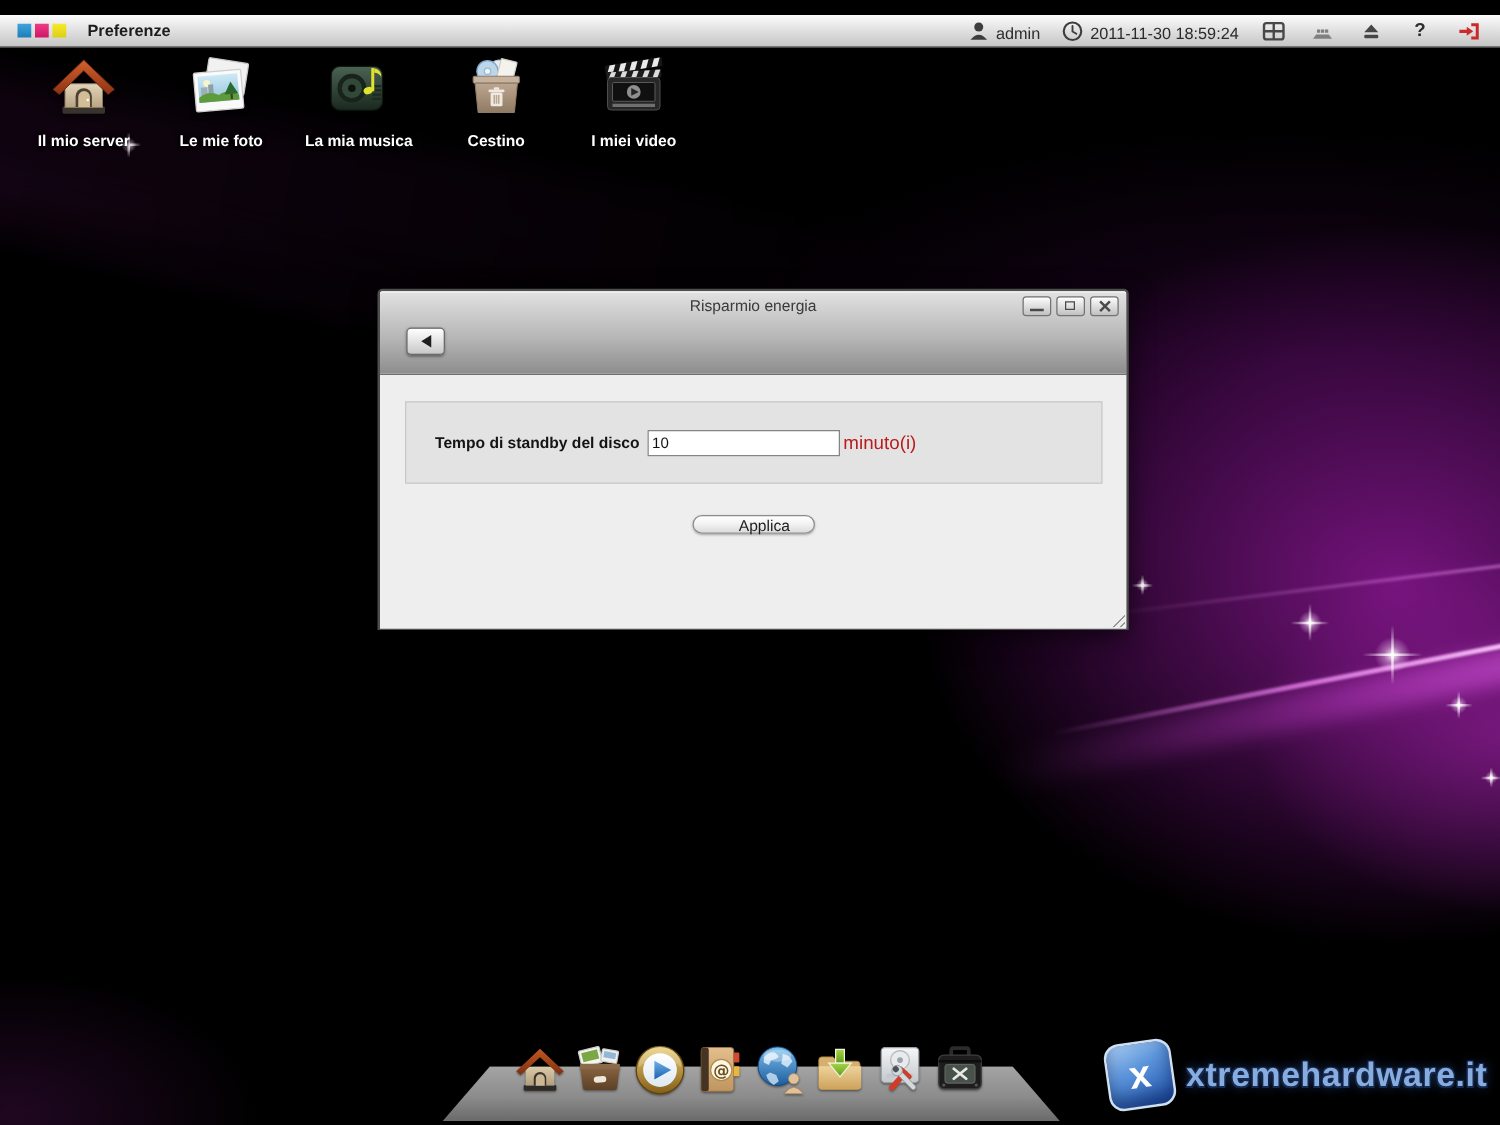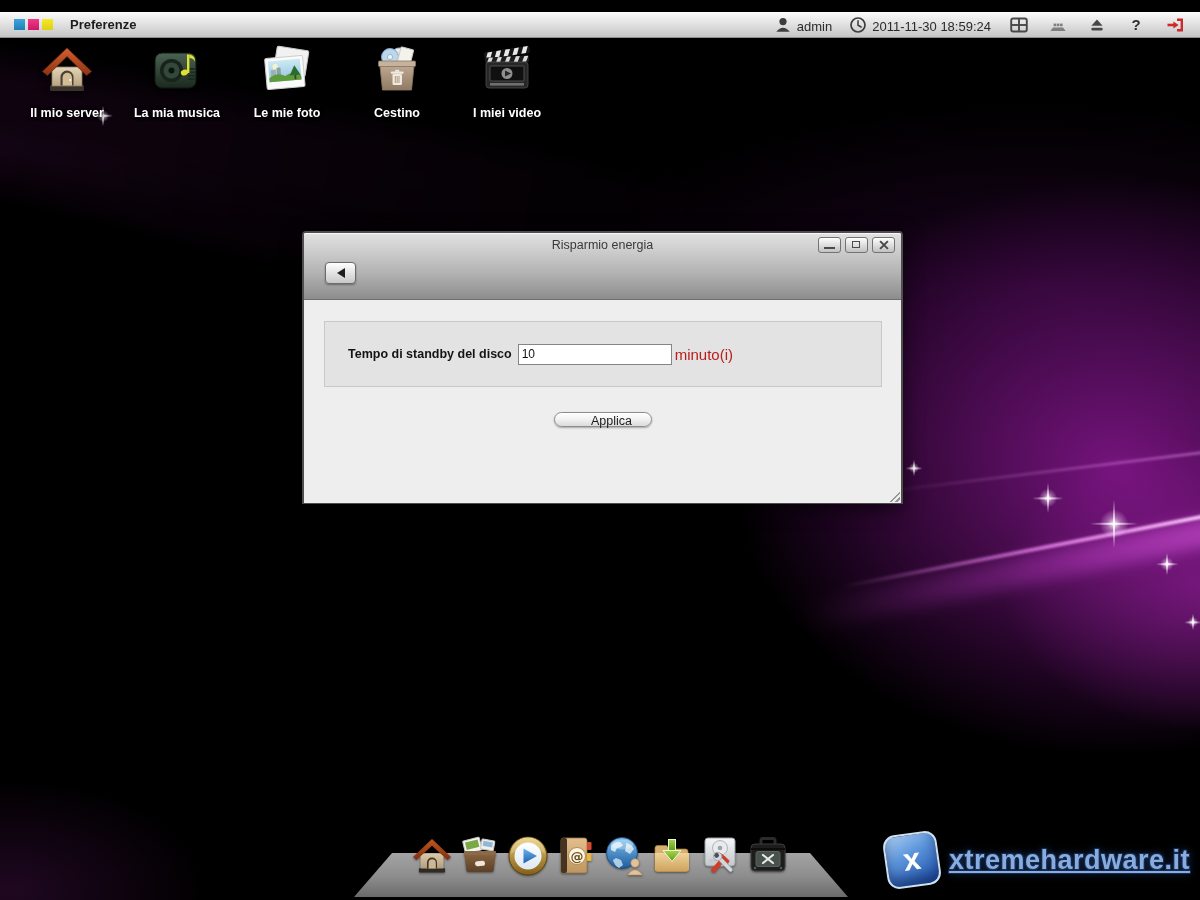--- a/index.html
+++ b/index.html
@@ -96,21 +96,21 @@
   .dock-item{width:44px;height:44px;cursor:pointer;background:none;border:none;padding:0;}
   .dock-item svg{width:44px;height:44px;filter:drop-shadow(0 1px 1px rgba(0,0,0,.45));}
 
   
   .watermark{position:absolute;right:10px;bottom:13px;z-index:35;display:flex;align-items:center;gap:10px;}
   .wm-badge{width:50px;height:50px;border-radius:12px;transform:rotate(-8deg);
             background:linear-gradient(155deg,#aacdf2 0%,#5d96dc 40%,#1b4da8 100%);
             border:2px solid #cfe0f2;box-shadow:0 2px 7px rgba(0,0,0,.65),inset 0 -8px 12px rgba(10,30,80,.5);
             display:flex;align-items:center;justify-content:center;color:#fff;font-size:31px;font-weight:bold;}
   .wm-text{font-size:27px;font-weight:bold;color:#87ace0;letter-spacing:.5px;
-           text-shadow:-1px -1px 0 #16294e,1px -1px 0 #16294e,-1px 1px 0 #16294e,1px 1px 0 #16294e,0 0 9px rgba(60,110,200,.65);text-decoration:underline;}
+           text-shadow:-1px -1px 0 #16294e,1px -1px 0 #16294e,-1px 1px 0 #16294e,1px 1px 0 #16294e,0 0 9px rgba(60,110,200,.65);}
 </style>
 </head>
 <body>
 
 <div class="screen">
 
   <div class="wallpaper">
     <div class="streak s4"></div>
     <div class="streak s5"></div>
     <div class="streak s2"></div>
@@ -195,20 +195,45 @@
             </linearGradient>
         </defs>
         <rect x="11" y="43" width="34" height="6" rx="1.5" fill="#38332c"></rect>
         <rect x="13" y="25" width="30" height="19" fill="url(#hWall)" stroke="#8a7a60" stroke-width="0.8"></rect>
         <path d="M3.5 29.5 L28 6 L52.5 29.5 L47.5 33.5 L28 14.5 L8.5 33.5 Z" fill="url(#hRoof)" stroke="#6e2810" stroke-width="0.8"></path>
         <path d="M21.5 43.5 v-8.5 a6.5 6.5 0 0 1 13 0 v8.5 z" fill="#4c4134"></path>
         <path d="M23.6 43.5 v-8 a4.7 4.7 0 0 1 9.4 0 v8 z" fill="#d3bd97"></path>
         <circle cx="31.2" cy="38" r="1" fill="#fff"></circle>
       </svg>
       <span class="desk-label">Il mio server</span>
+    </div>
+
+    <div class="desk-item">
+      <svg viewBox="0 0 56 56">
+        <defs>
+          <linearGradient id="pSky" x1="0" y1="0" x2="0" y2="1">
+              <stop offset="0" stop-color="#cde9f4"></stop>
+              <stop offset="1" stop-color="#93c4de"></stop>
+            </linearGradient>
+        </defs>
+        <g transform="rotate(9 30 20)">
+            <rect x="16" y="6" width="32" height="26" rx="1.5" fill="#f1f1f1" stroke="#c6c6c6"></rect>
+          </g>
+        <g transform="rotate(-5 26 32)">
+          <rect x="7" y="15" width="38" height="31" rx="1.5" fill="#fafafa" stroke="#cdcdcd"></rect>
+          <rect x="10" y="18" width="32" height="21" fill="url(#pSky)"></rect>
+          <circle cx="17" cy="24" r="2.8" fill="#f7f3cf"></circle>
+          <rect x="12" y="27" width="5" height="8" fill="#9fb0b4"></rect>
+          <rect x="18" y="25" width="4" height="10" fill="#8da0a6"></rect>
+          <path d="M10 39 v-4 q8 -6 16 -1 q8 -5 16 1 v4 z" fill="#5d9c3c"></path>
+          <path d="M36 24 l5.5 10 h-11 z" fill="#2c6b2f"></path>
+          <rect x="35.2" y="34" width="1.8" height="4" fill="#4a3a22"></rect>
+        </g>
+      </svg>
+      <span class="desk-label">Le mie foto</span>
     </div>
 
     <div class="desk-item">
       <svg viewBox="0 0 56 56">
         <defs>
           <linearGradient id="mBox" x1="0" y1="0" x2="0" y2="1">
               <stop offset="0" stop-color="#4a6353"></stop>
               <stop offset="1" stop-color="#1a291f"></stop>
             </linearGradient>
         </defs>
@@ -227,45 +252,20 @@
           <rect x="38" y="12.5" width="2.4" height="18.5"></rect>
           <path d="M40.4 12.5 q6.2 1.5 5.6 7.2 q-1.6 -3.6 -5.6 -3.6 z"></path>
         </g>
       </svg>
       <span class="desk-label">La mia musica</span>
     </div>
 
     <div class="desk-item">
       <svg viewBox="0 0 56 56">
         <defs>
-          <linearGradient id="pSky" x1="0" y1="0" x2="0" y2="1">
-              <stop offset="0" stop-color="#cde9f4"></stop>
-              <stop offset="1" stop-color="#93c4de"></stop>
-            </linearGradient>
-        </defs>
-        <g transform="rotate(9 30 20)">
-            <rect x="16" y="6" width="32" height="26" rx="1.5" fill="#f1f1f1" stroke="#c6c6c6"></rect>
-          </g>
-        <g transform="rotate(-5 26 32)">
-          <rect x="7" y="15" width="38" height="31" rx="1.5" fill="#fafafa" stroke="#cdcdcd"></rect>
-          <rect x="10" y="18" width="32" height="21" fill="url(#pSky)"></rect>
-          <circle cx="17" cy="24" r="2.8" fill="#f7f3cf"></circle>
-          <rect x="12" y="27" width="5" height="8" fill="#9fb0b4"></rect>
-          <rect x="18" y="25" width="4" height="10" fill="#8da0a6"></rect>
-          <path d="M10 39 v-4 q8 -6 16 -1 q8 -5 16 1 v4 z" fill="#5d9c3c"></path>
-          <path d="M36 24 l5.5 10 h-11 z" fill="#2c6b2f"></path>
-          <rect x="35.2" y="34" width="1.8" height="4" fill="#4a3a22"></rect>
-        </g>
-      </svg>
-      <span class="desk-label">Le mie foto</span>
-    </div>
-
-    <div class="desk-item">
-      <svg viewBox="0 0 56 56">
-        <defs>
           <linearGradient id="tBox" x1="0" y1="0" x2="0" y2="1">
               <stop offset="0" stop-color="#bda68f"></stop>
               <stop offset="1" stop-color="#8f7a64"></stop>
             </linearGradient>
         </defs>
         <circle cx="30" cy="13" r="7" fill="#e9eef2" stroke="#b8c4cc"></circle>
         <circle cx="21" cy="15" r="8.5" fill="#bcd6ea" stroke="#7fa6c8"></circle>
         <circle cx="21" cy="15" r="2.6" fill="#eef4f8" stroke="#9ab8d2"></circle>
         <g transform="rotate(14 36 14)">
             <rect x="30" y="6" width="13" height="15" rx="1" fill="#f4f2ec" stroke="#cfccc2"></rect>

